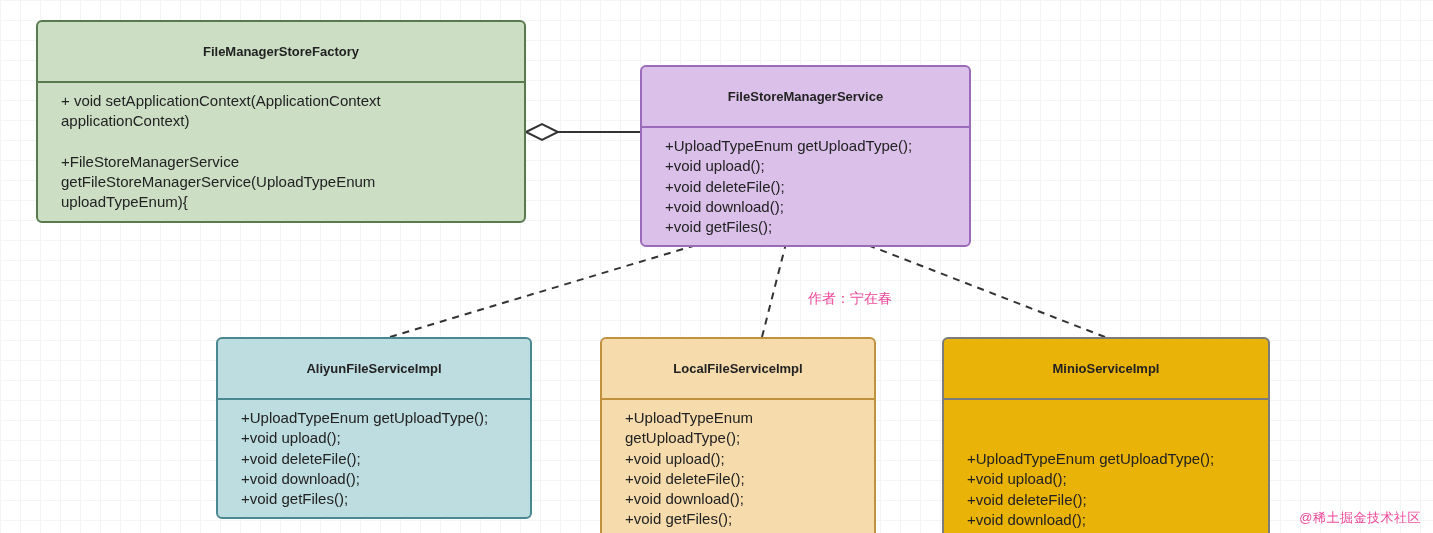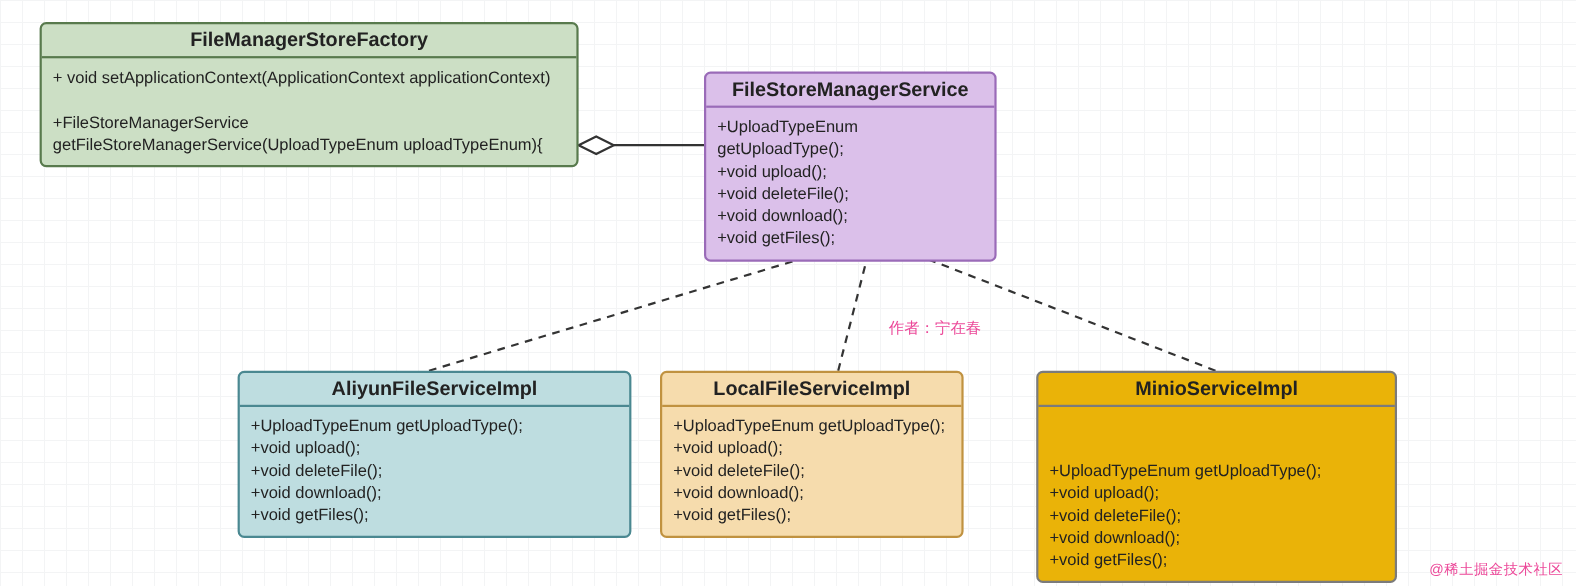--- a/index.html
+++ b/index.html
@@ -26,26 +26,26 @@
     position: absolute;
     border: 2px solid #333;
     border-radius: 6px;
     box-sizing: border-box;
     display: flex;
     flex-direction: column;
   }
   .class-title {
     text-align: center;
     font-weight: bold;
-    font-size: 18px;
-    padding: 4px 8px;
+    font-size: 13px;
+    padding: 22px 8px;
     border-bottom: 2px solid #333;
   }
   .class-body {
-    padding: 8px 10px;
+    padding: 8px 23px;
     line-height: 1.35;
     white-space: pre-line;
   }
   .annotation-author {
     position: absolute;
     font-size: 14px;
     color: #ec4899;
   }
   .watermark {
     position: absolute;
@@ -88,30 +88,30 @@
   <line x1="1105" y1="337" x2="798" y2="218" stroke="#333" stroke-width="2" stroke-dasharray="7 6"></line>
 </svg>
 
 <div class="class-box green" style="left:36px; top:20px; width:490px;">
   <div class="class-title">FileManagerStoreFactory</div>
   <div class="class-body">+ void setApplicationContext(ApplicationContext applicationContext)
 
 +FileStoreManagerService getFileStoreManagerService(UploadTypeEnum uploadTypeEnum){</div>
 </div>
 
-<div class="class-box purple" style="left:640px; top:65px; width:266px;">
+<div class="class-box purple" style="left:640px; top:65px; width:331px;">
   <div class="class-title">FileStoreManagerService</div>
   <div class="class-body">+UploadTypeEnum getUploadType();
 +void upload();
 +void deleteFile();
 +void download();
 +void getFiles();</div>
 </div>
 
-<div class="class-box blue" style="left:216px; top:337px; width:358px;">
+<div class="class-box blue" style="left:216px; top:337px; width:316px;">
   <div class="class-title">AliyunFileServiceImpl</div>
   <div class="class-body">+UploadTypeEnum getUploadType();
 +void upload();
 +void deleteFile();
 +void download();
 +void getFiles();</div>
 </div>
 
 <div class="class-box orange" style="left:600px; top:337px; width:276px;">
   <div class="class-title">LocalFileServiceImpl</div>

